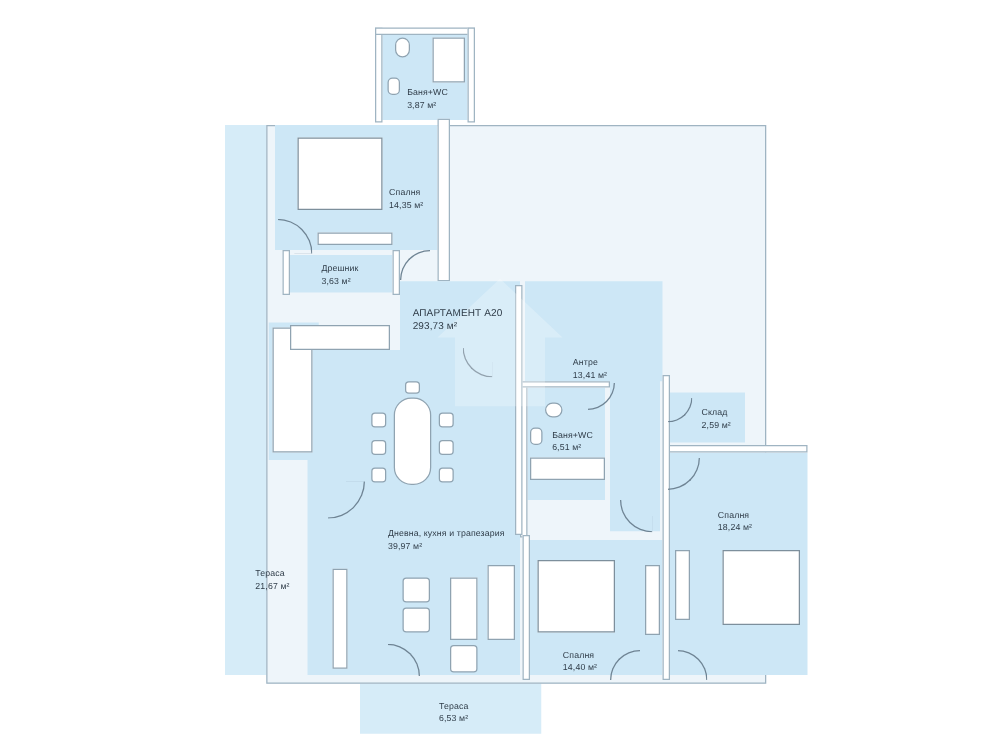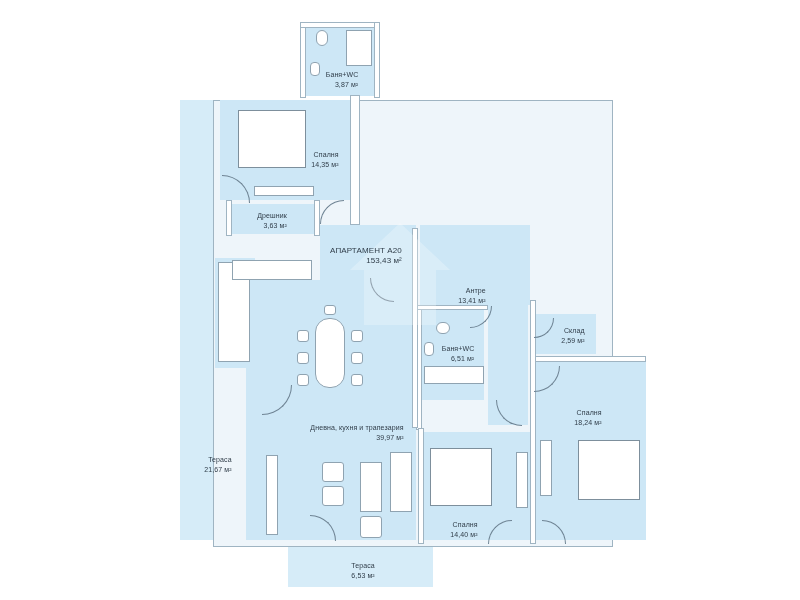--- a/index.html
+++ b/index.html
@@ -1,21 +1,21 @@
 <!DOCTYPE html>
 <html><head>
 <meta charset="utf-8">
 <style>
   html,body{margin:0;padding:0;background:#ffffff;}
   body{width:800px;height:600px;position:relative;overflow:hidden;font-family:"Liberation Sans",sans-serif;}
   .plan{position:absolute;left:0;top:0;width:800px;height:600px;}
   .room{position:absolute;background:#cde7f6;}
   .terrace{position:absolute;background:#d6ecf8;}
   .wall{position:absolute;background:#ffffff;border:1px solid #9fb4c2;box-sizing:border-box;}
-  .lbl{position:absolute;text-align:right;font-size:7px;line-height:10px;color:#2f3c48;letter-spacing:.1px;white-space:nowrap;transform:translateX(-50%);}
+  .lbl{position:absolute;text-align:left;font-size:7px;line-height:10px;color:#2f3c48;letter-spacing:.1px;white-space:nowrap;transform:translateX(-50%);}
   .lbl .area{display:block;}
   .lbl.big{font-size:8px;}
   .furn{position:absolute;background:#ffffff;border:1px solid #8fa3b1;box-sizing:border-box;}
   .bed{position:absolute;background:#ffffff;border:1px solid #7d8f9c;box-sizing:border-box;}
   .chair{position:absolute;background:#ffffff;border:1px solid #8fa3b1;border-radius:3px;box-sizing:border-box;}
   .door{position:absolute;border:1px solid #6e8393;box-sizing:border-box;background:transparent;}
   .watermark{position:absolute;left:340px;top:215px;width:120px;height:120px;opacity:.25;}
 </style>
 </head>
 <body>
@@ -118,21 +118,21 @@
   <div class="lbl" style="left:325px;top:150px;">
     <span>Спалня</span>
     <span class="area">14,35 м²</span>
   </div>
   <div class="lbl" style="left:272px;top:211px;">
     <span>Дрешник</span>
     <span class="area">3,63 м²</span>
   </div>
   <div class="lbl big" style="left:366px;top:246px;">
     <span>АПАРТАМЕНТ А20</span>
-    <span class="area">153,43 м²</span>
+    <span class="area">293,73 м²</span>
   </div>
   <div class="lbl" style="left:472px;top:286px;">
     <span>Антре</span>
     <span class="area">13,41 м²</span>
   </div>
   <div class="lbl" style="left:458px;top:344px;">
     <span>Баня+WC</span>
     <span class="area">6,51 м²</span>
   </div>
   <div class="lbl" style="left:573px;top:326px;">

